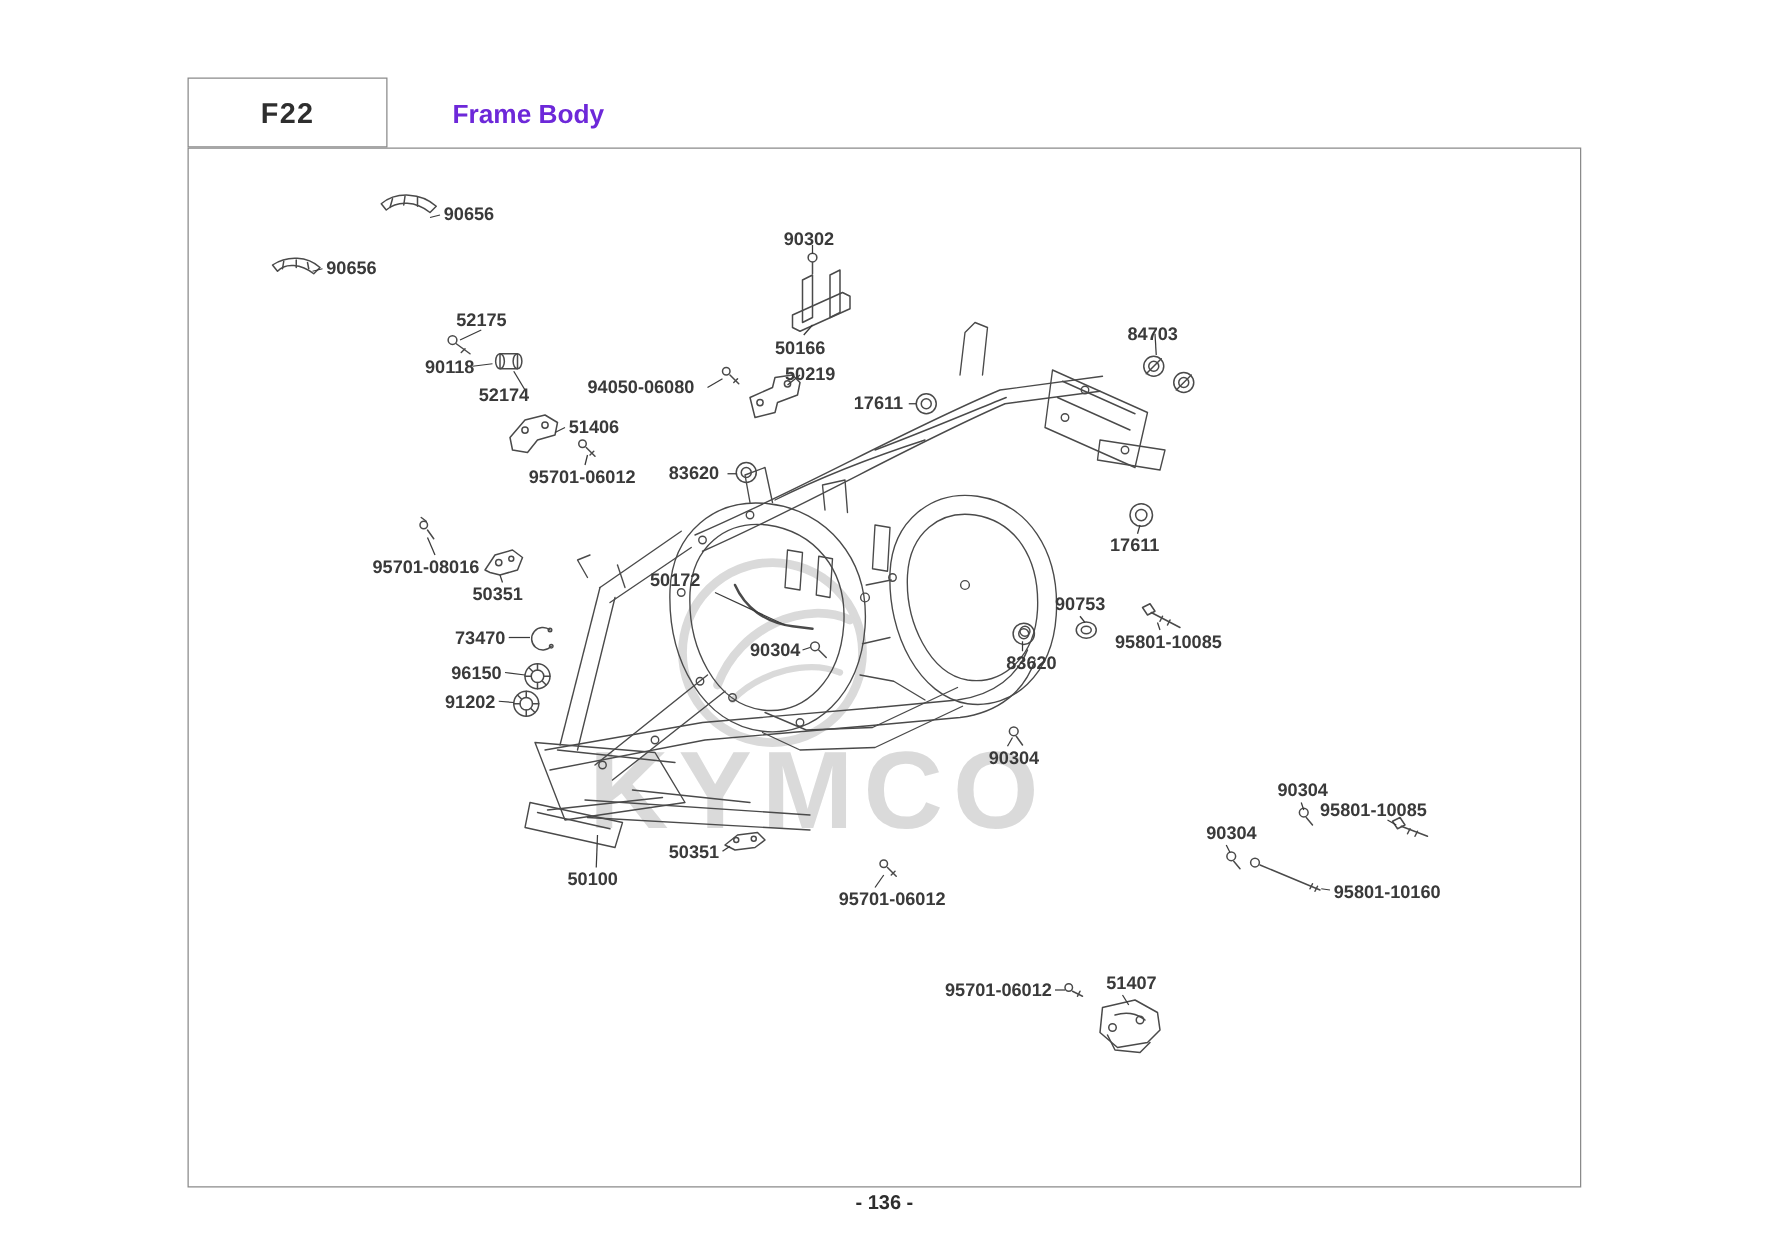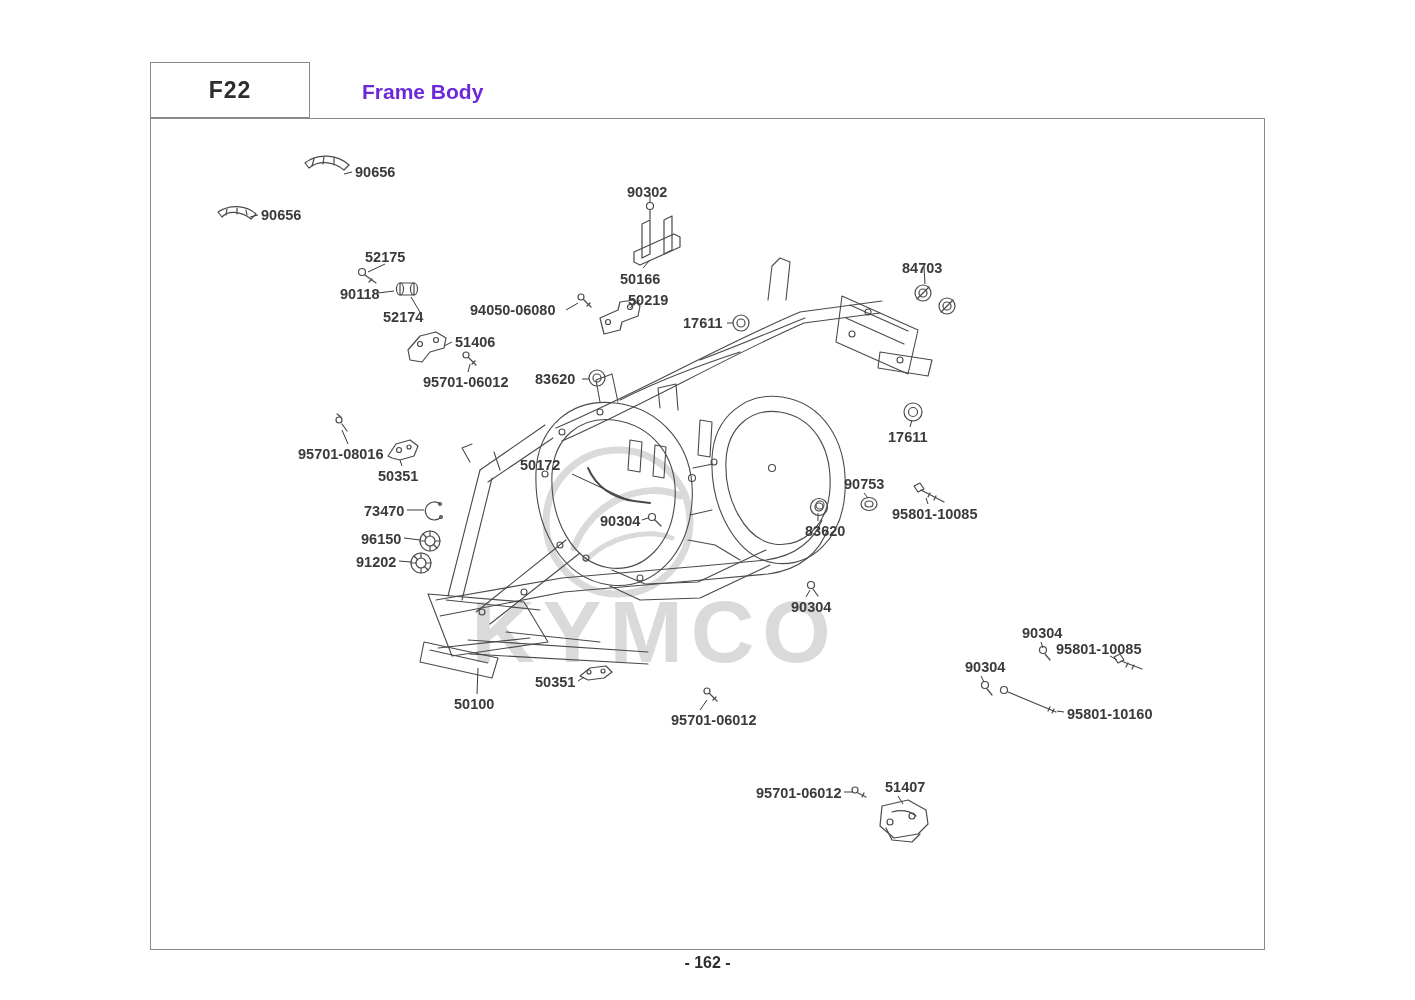--- a/index.html
+++ b/index.html
@@ -383,14 +383,14 @@
       <div class="part-label" style="left: 1056px; top: 641px;">95801-10085</div>
       <div class="part-label" style="left: 965px; top: 659px;">90304</div>
       <div class="part-label" style="left: 1067px; top: 706px;">95801-10160</div>
       <div class="part-label" style="left: 454px; top: 696px;">50100</div>
       <div class="part-label" style="left: 535px; top: 674px;">50351</div>
       <div class="part-label" style="left: 671px; top: 712px;">95701-06012</div>
       <div class="part-label" style="left: 756px; top: 785px;">95701-06012</div>
       <div class="part-label" style="left: 885px; top: 779px;">51407</div>
     </div>
 
-  <div class="footer-page">- 162 -</div>
+  <div class="footer-page">- 136 -</div>
 </div>
 
 </body></html>

